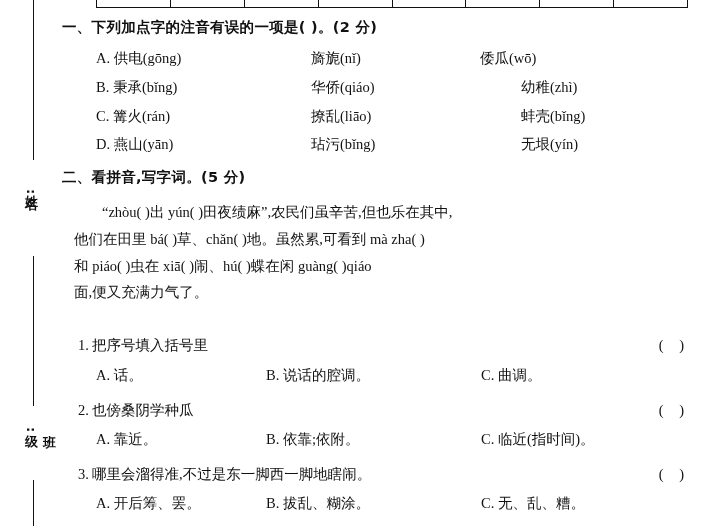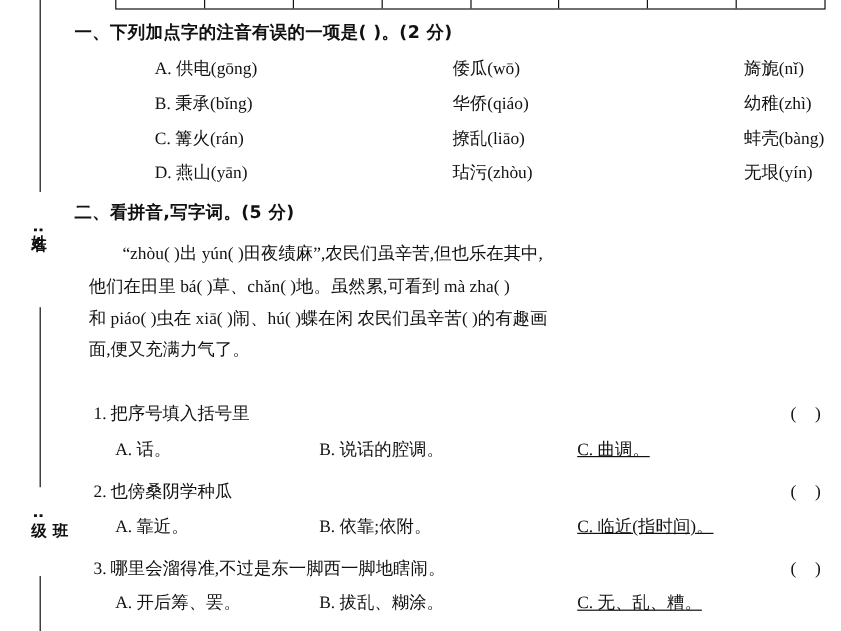--- a/index.html
+++ b/index.html
@@ -54,21 +54,20 @@
     font-weight:700;
     font-size:14.5px;
     margin:0 0 6px 0;
     letter-spacing:0.3px;
   }
   .row{
     display:flex;
     font-size:14.5px;
     margin:0 0 7px 0;
     line-height:1.5;
-    gap:33px;
   }
   .row .it{white-space:nowrap;}
   .ind{width:34px;flex:0 0 34px;}
   .c1{flex:0 0 215px;}
   .c2{flex:0 0 210px;}
   .c3{flex:1 1 auto;}
 
   .para{
     font-size:14.5px;line-height:1.85;margin:12px;
     text-align:justify;
@@ -81,21 +80,21 @@
   }
   .qline .num{flex:0 0 30px;padding-left:16px;box-sizing:border-box;}
   .qline .txt{flex:1 1 auto;}
   .qline .paren{flex:0 0 76px;text-align:right;letter-spacing:6px;}
 
   .opts{
     display:flex;font-size:14.5px;line-height:1.7;padding-left:34px;justify-content:center;
   }
   .opts .o1{flex:0 0 170px;}
   .opts .o2{flex:0 0 215px;}
-  .opts .o3{flex:1 1 auto;text-decoration:underline;}
+  .opts .o3{flex:1 1 auto;}
 
   .gap-s{height:5px;}
   .gap-m{height:10px;}
   .sec-block{margin-bottom:4px;}
   .clip{overflow:hidden;}
 </style>
 </head>
 <body>
 
 <div class="page">
@@ -119,51 +118,51 @@
   </div>
 
   <div class="content">
 
     <div class="sec-block">
       <div class="sec-title">一、下列加点字的注音有误的一项是(     )。(2 分)</div>
       <div class="gap-s"></div>
       <div class="row">
         <div class="ind"></div>
         <div class="it c1">A. 供电(gōng)</div>
+        <div class="it c3">旖旎(nǐ)</div>
         <div class="it c2">倭瓜(wō)</div>
-        <div class="it c3">旖旎(nǐ)</div>
       </div>
       <div class="row">
         <div class="ind"></div>
         <div class="it c1">B. 秉承(bǐng)</div>
         <div class="it c2">华侨(qiáo)</div>
         <div class="it c3">幼稚(zhì)</div>
       </div>
       <div class="row">
         <div class="ind"></div>
         <div class="it c1">C. 篝火(rán)</div>
         <div class="it c2">撩乱(liāo)</div>
-        <div class="it c3">蚌壳(bàng)</div>
+        <div class="it c3">蚌壳(bǐng)</div>
       </div>
       <div class="row">
         <div class="ind"></div>
         <div class="it c1">D. 燕山(yān)</div>
-        <div class="it c2">玷污(zhòu)</div>
+        <div class="it c2">玷污(bǐng)</div>
         <div class="it c3">无垠(yín)</div>
       </div>
     </div>
 
     <div class="gap-s"></div>
 
     <div class="sec-block">
       <div class="sec-title">二、看拼音,写字词。(5 分)</div>
       <div class="para">
         <span class="indent"></span><span>“zhòu(        )出 yún(        )田夜绩麻”,农民们虽辛苦,但也乐在其中,</span><br>
         <span>他们在田里 bá(        )草、chǎn(        )地。虽然累,可看到 mà zha(        )</span><br>
-        <span>和 piáo(        )虫在 xiā(        )闹、hú(        )蝶在闲 农民们虽辛苦(        )的有趣画</span><br>
+        <span>和 piáo(        )虫在 xiā(        )闹、hú(        )蝶在闲 guàng(        )qiáo</span><br>
         <span>面,便又充满力气了。</span>
       </div>
     </div>
 
     <div class="gap-m"></div>
 
     <div class="sec-block clip">
       <div class="gap-s"></div>
 
       <div class="qline">

